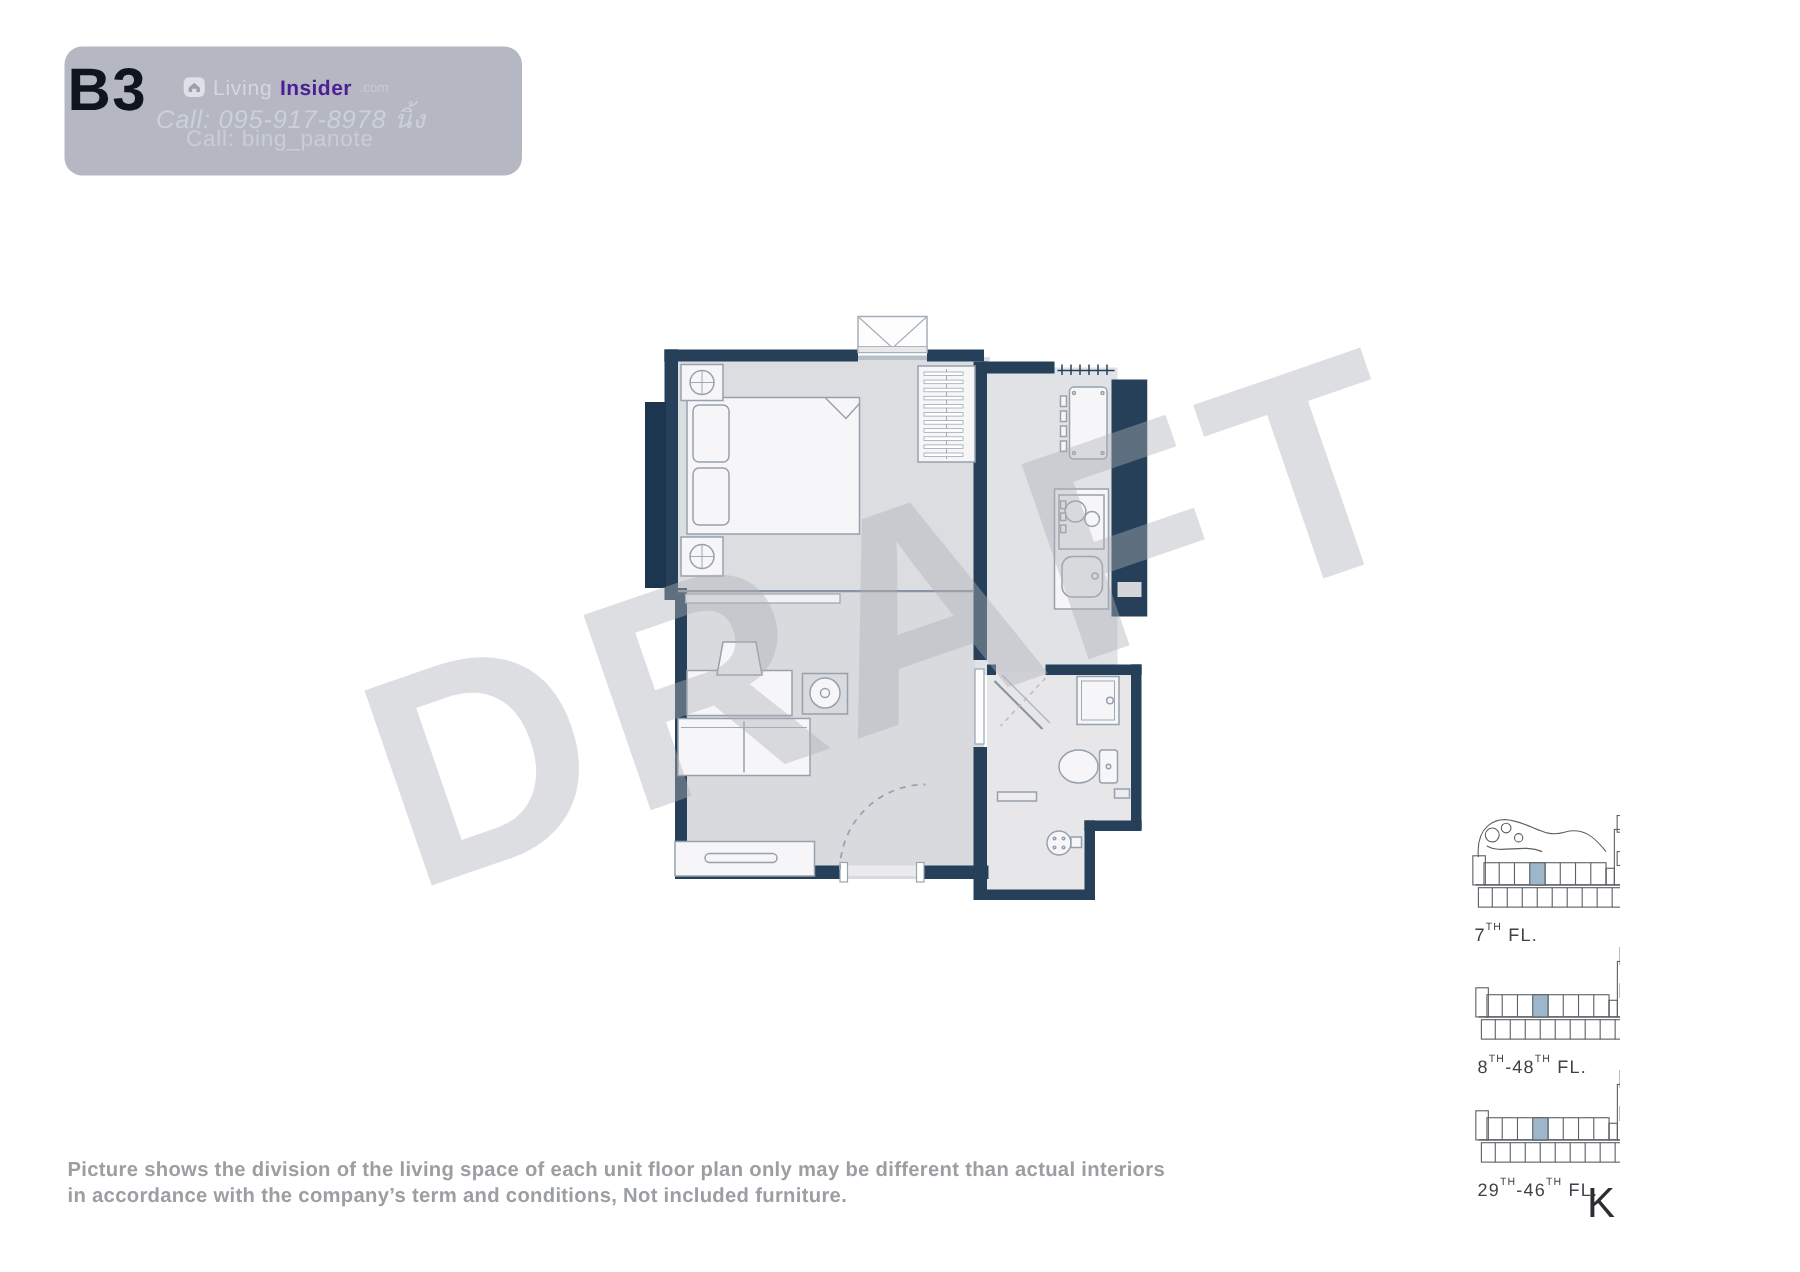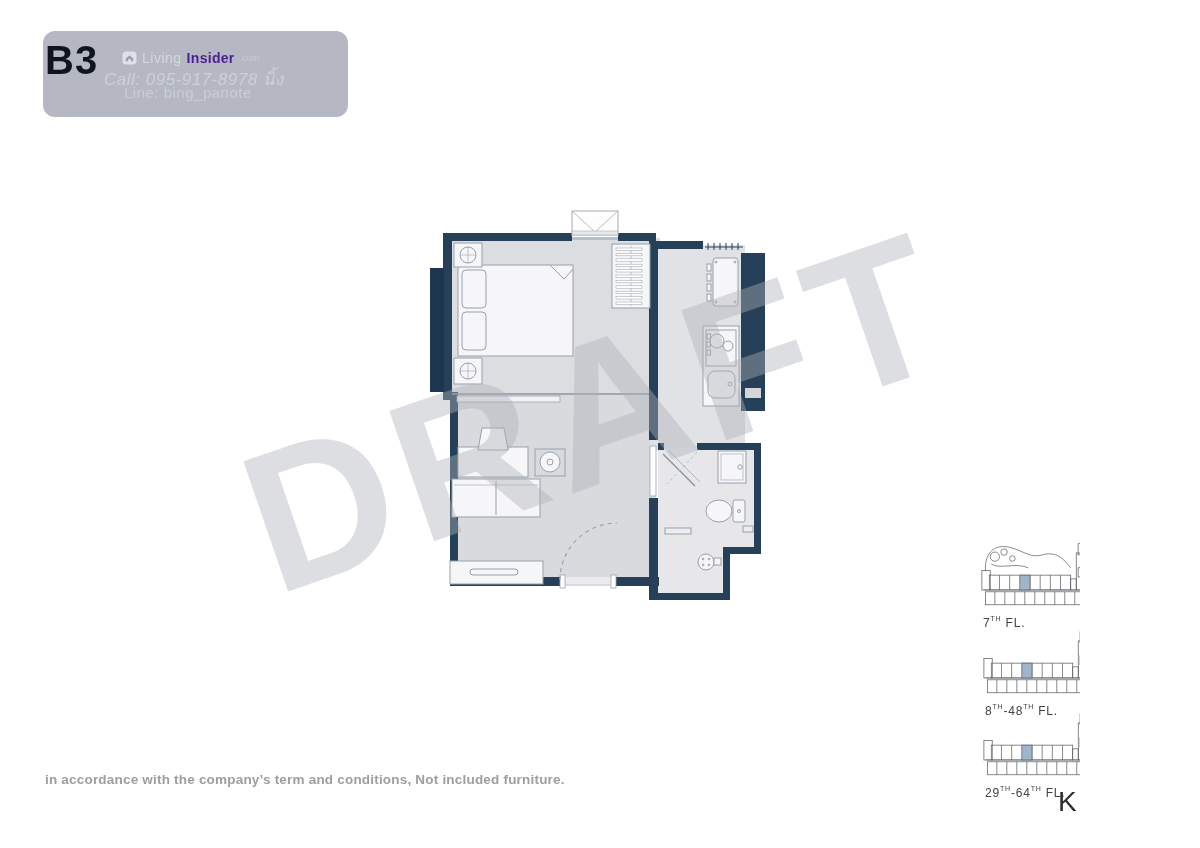--- a/index.html
+++ b/index.html
@@ -41,21 +41,21 @@
   <div class="logo-row">
     <svg width="15" height="15" viewBox="0 0 16 16">
       <rect x="0.5" y="0.5" width="15" height="14" rx="4" fill="#e6e8ee" opacity="0.85"></rect>
       <path d="M4 8 L8 4.5 L12 8 L12 11 L9.5 11 L9.5 8.7 L6.5 8.7 L6.5 11 L4 11 Z" fill="#9ba0ab"></path>
     </svg>
     <span class="logo-light">Living</span>
       <span class="logo-bold">Insider</span>
       <span class="logo-suffix">.com</span>
   </div>
   <div class="contact-call">Call: 095-917-8978 นิ้ง</div>
-  <div class="contact-line">Line: bing_panote</div>
+  <div class="contact-line">Call: bing_panote</div>
 
   <svg class="plan" viewBox="0 0 340 420">
 
     <g>
       <rect x="25" y="40" width="210" height="156" fill="#dcdde0"></rect>
       <rect x="25" y="196" width="206" height="192" fill="#d9dadd"></rect>
       <rect x="225" y="47" width="95" height="205" fill="#e1e2e5"></rect>
       <rect x="233" y="250" width="96" height="148" fill="#e7e7ea"></rect>
       <rect x="305" y="356" width="31" height="46" fill="#ffffff"></rect>
       <rect x="140" y="379" width="46" height="7" fill="#ebebee"></rect>
@@ -339,28 +339,29 @@
             <line x1="140" y1="38" x2="140" y2="54"></line>
             <line x1="152" y1="38" x2="152" y2="54"></line>
             <rect x="0" y="33" width="9" height="21"></rect>
             <rect x="164" y="34" width="12" height="20"></rect>
             <rect x="166" y="56" width="12" height="14"></rect>
             <line x1="106" y1="10" x2="110" y2="10"></line>
             <line x1="113" y1="10" x2="117" y2="10"></line>
           </g>
         </svg>
       </div>
-    <div class="kp-label"><span>29</span><span class="sup">TH</span><span>-64</span><span class="sup">TH</span><span> FL.</span></div>
+    <div class="kp-label"><span>29</span><span class="sup">TH</span><span>-46</span><span class="sup">TH</span><span> FL.</span></div>
   </div>
 
   <div class="keyplan-title">KEYPLAN</div>
   <svg class="compass" width="32" height="34" viewBox="0 0 32 34">
     <text x="16" y="7" font-size="7" fill="#2c2e31" text-anchor="middle" font-family="Liberation Sans, sans-serif">N</text>
     <circle cx="16" cy="20" r="10" fill="none" stroke="#2c2e31" stroke-width="1.8"></circle>
     <line x1="16" y1="8" x2="16" y2="20" stroke="#2c2e31" stroke-width="1.6"></line>
     <circle cx="16" cy="20" r="1.6" fill="#2c2e31"></circle>
   </svg>
 
   <div class="disclaimer">
+    <div>Picture shows the division of the living space of each unit floor plan only may be different than actual interiors</div>
     <div>in accordance with the company’s term and conditions, Not included furniture.</div>
   </div>
 
 </div>
 
 </body></html>

